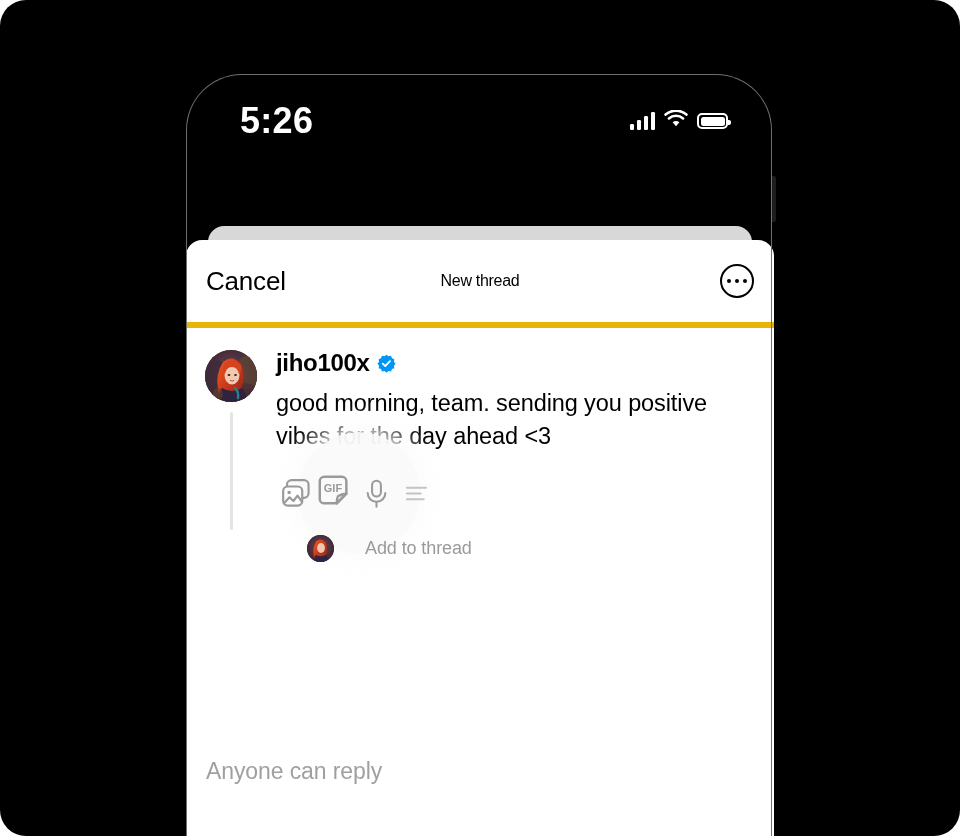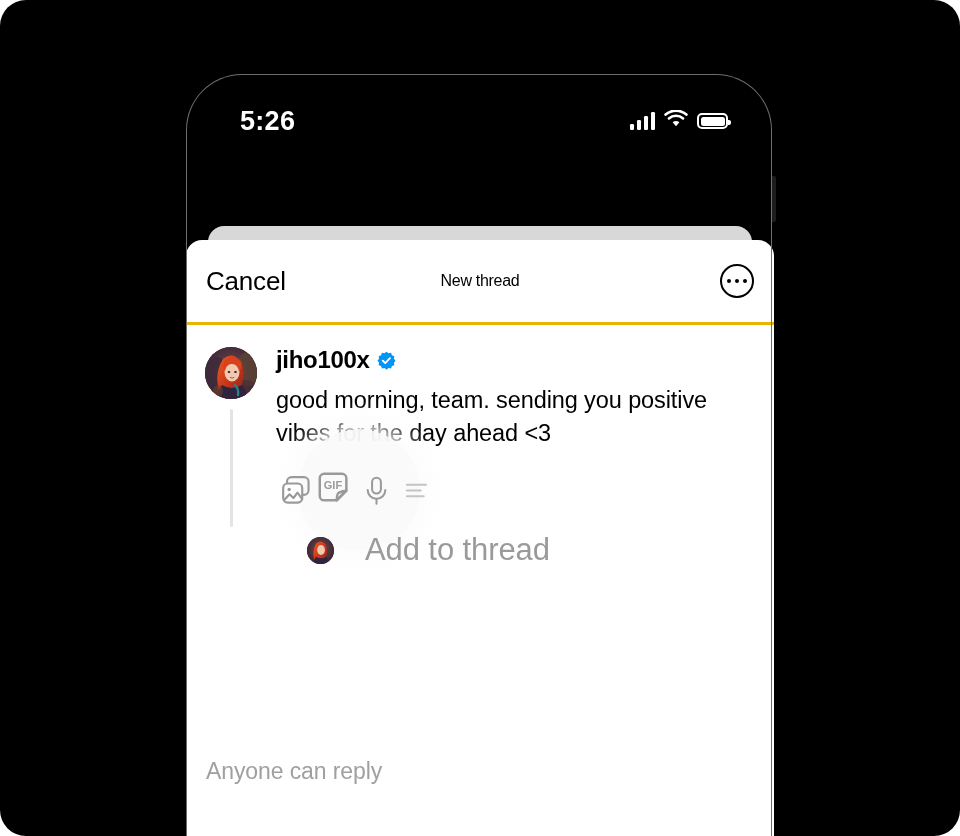--- a/index.html
+++ b/index.html
@@ -74,21 +74,21 @@
     height: 80px;
     display: flex;
     align-items: center;
     justify-content: space-between;
     padding: 0 46px 0 54px;
     box-sizing: border-box;
     color: #ffffff;
     z-index: 6;
   }
   #status-time {
-    font-size: 27px;
+    font-size: 36px;
     font-weight: 700;
     letter-spacing: 0.3px;
     line-height: 1;
     margin-top: 14px;
   }
   #status-icons {
     display: flex;
     align-items: center;
     gap: 9px;
     margin-top: 14px;
@@ -157,21 +157,21 @@
     z-index: 8;
     overflow: hidden;
   }
 
   
   #sheet-header {
     position: relative;
     height: 82px;
     display: flex;
     align-items: center;
-    border-bottom: 3px solid #eab308;
+    border-bottom: 6px solid #eab308;
   }
   #cancel-button {
     position: absolute;
     left: 20px;
     font-size: 26px;
     color: #000000;
     font-weight: 400;
     letter-spacing: -0.2px;
     cursor: pointer;
   }
@@ -316,21 +316,21 @@
 
   
   #add-to-thread-row {
     display: flex;
     align-items: center;
     padding: 10px 0 0 31px;
     position: relative;
     z-index: 3;
   }
   #add-to-thread-label {
-    font-size: 31px;
+    font-size: 18px;
     color: #9a9a9a;
     letter-spacing: -0.1px;
     padding-left: 31px;
     cursor: text;
   }
 
   
   #bottom-bar {
     position: absolute;
     left: 0;

